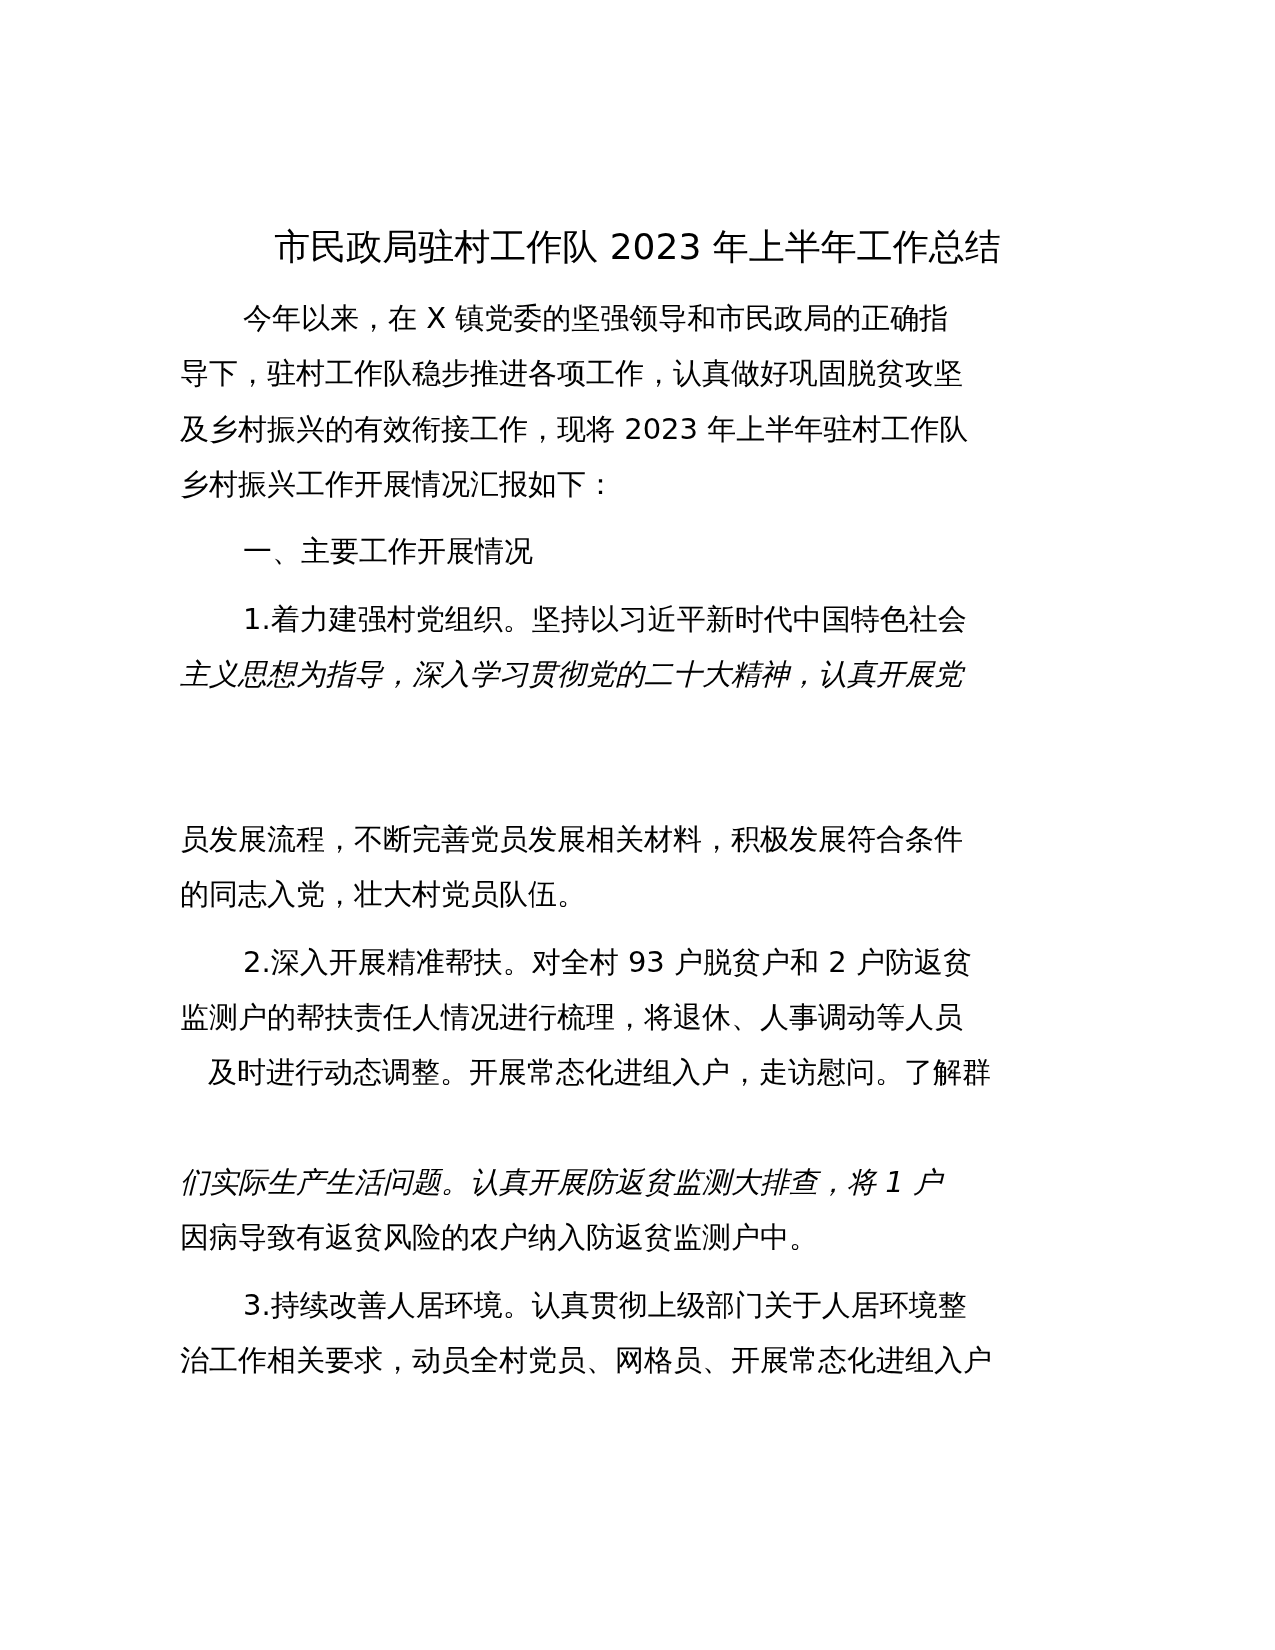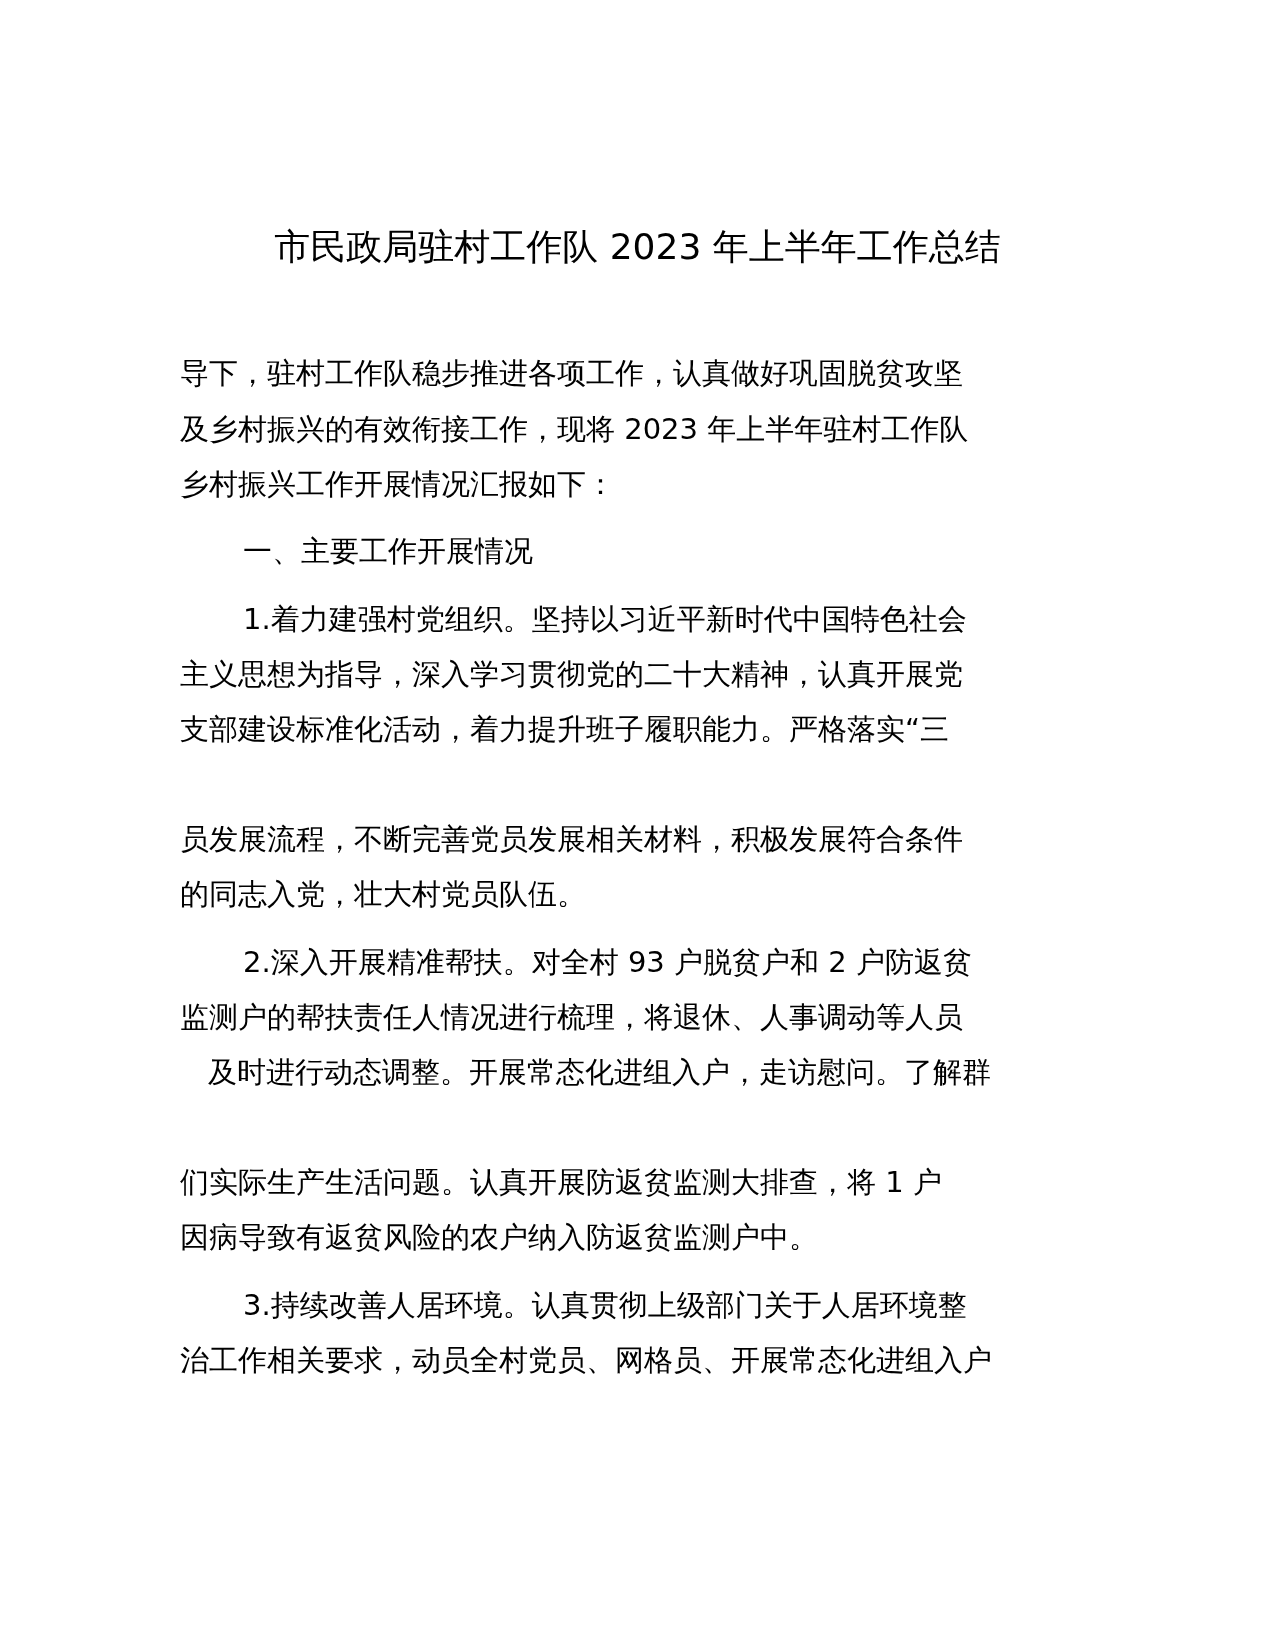--- a/index.html
+++ b/index.html
@@ -45,34 +45,34 @@
       left: 243px;
     }
   </style>
 </head>
 <body>
 
 <div class="page">
 
   <div class="title" style="top:213px;">市民政局驻村工作队 2023 年上半年工作总结</div>
 
+  <div class="line indent" style="top:292px;">今年以来，在 X 镇党委的坚强领导和市民政局的正确指</div>
   <div class="line" style="top:347px;">导下，驻村工作队稳步推进各项工作，认真做好巩固脱贫攻坚</div>
   <div class="line" style="top:403px;">及乡村振兴的有效衔接工作，现将 2023 年上半年驻村工作队</div>
   <div class="line" style="top:458px;">乡村振兴工作开展情况汇报如下：</div>
 
   <div class="line indent" style="top:525px;">一、主要工作开展情况</div>
 
   <div class="line indent" style="top:593px;">1.着力建强村党组织。坚持以习近平新时代中国特色社会</div>
-  <div class="line" style="top:648px;">主义思想为指导，深入学习贯彻党的二十大精神，认真开展党</div>
-  <div class="line" style="top:703px;">支部建设标准化活动，着力提升班子履职能力。严格落实“三</div>
+  <div class="line" style="top:648px;font-style:italic;">主义思想为指导，深入学习贯彻党的二十大精神，认真开展党</div>
   <div class="line" style="top:813px;">员发展流程，不断完善党员发展相关材料，积极发展符合条件</div>
   <div class="line" style="top:868px;">的同志入党，壮大村党员队伍。</div>
 
   <div class="line indent" style="top:936px;">2.深入开展精准帮扶。对全村 93 户脱贫户和 2 户防返贫</div>
   <div class="line" style="top:991px;">监测户的帮扶责任人情况进行梳理，将退休、人事调动等人员</div>
   <div class="line" style="top:1046px;margin-left:28px;">及时进行动态调整。开展常态化进组入户，走访慰问。了解群</div>
-  <div class="line" style="top:1156px;">们实际生产生活问题。认真开展防返贫监测大排查，将 1 户</div>
+  <div class="line" style="top:1156px;font-style:italic;">们实际生产生活问题。认真开展防返贫监测大排查，将 1 户</div>
   <div class="line" style="top:1211px;text-align:right;">因病导致有返贫风险的农户纳入防返贫监测户中。</div>
 
   <div class="line indent" style="top:1279px;">3.持续改善人居环境。认真贯彻上级部门关于人居环境整</div>
   <div class="line" style="top:1334px;">治工作相关要求，动员全村党员、网格员、开展常态化进组入户</div>
 
 </div>
 
 </body></html>

